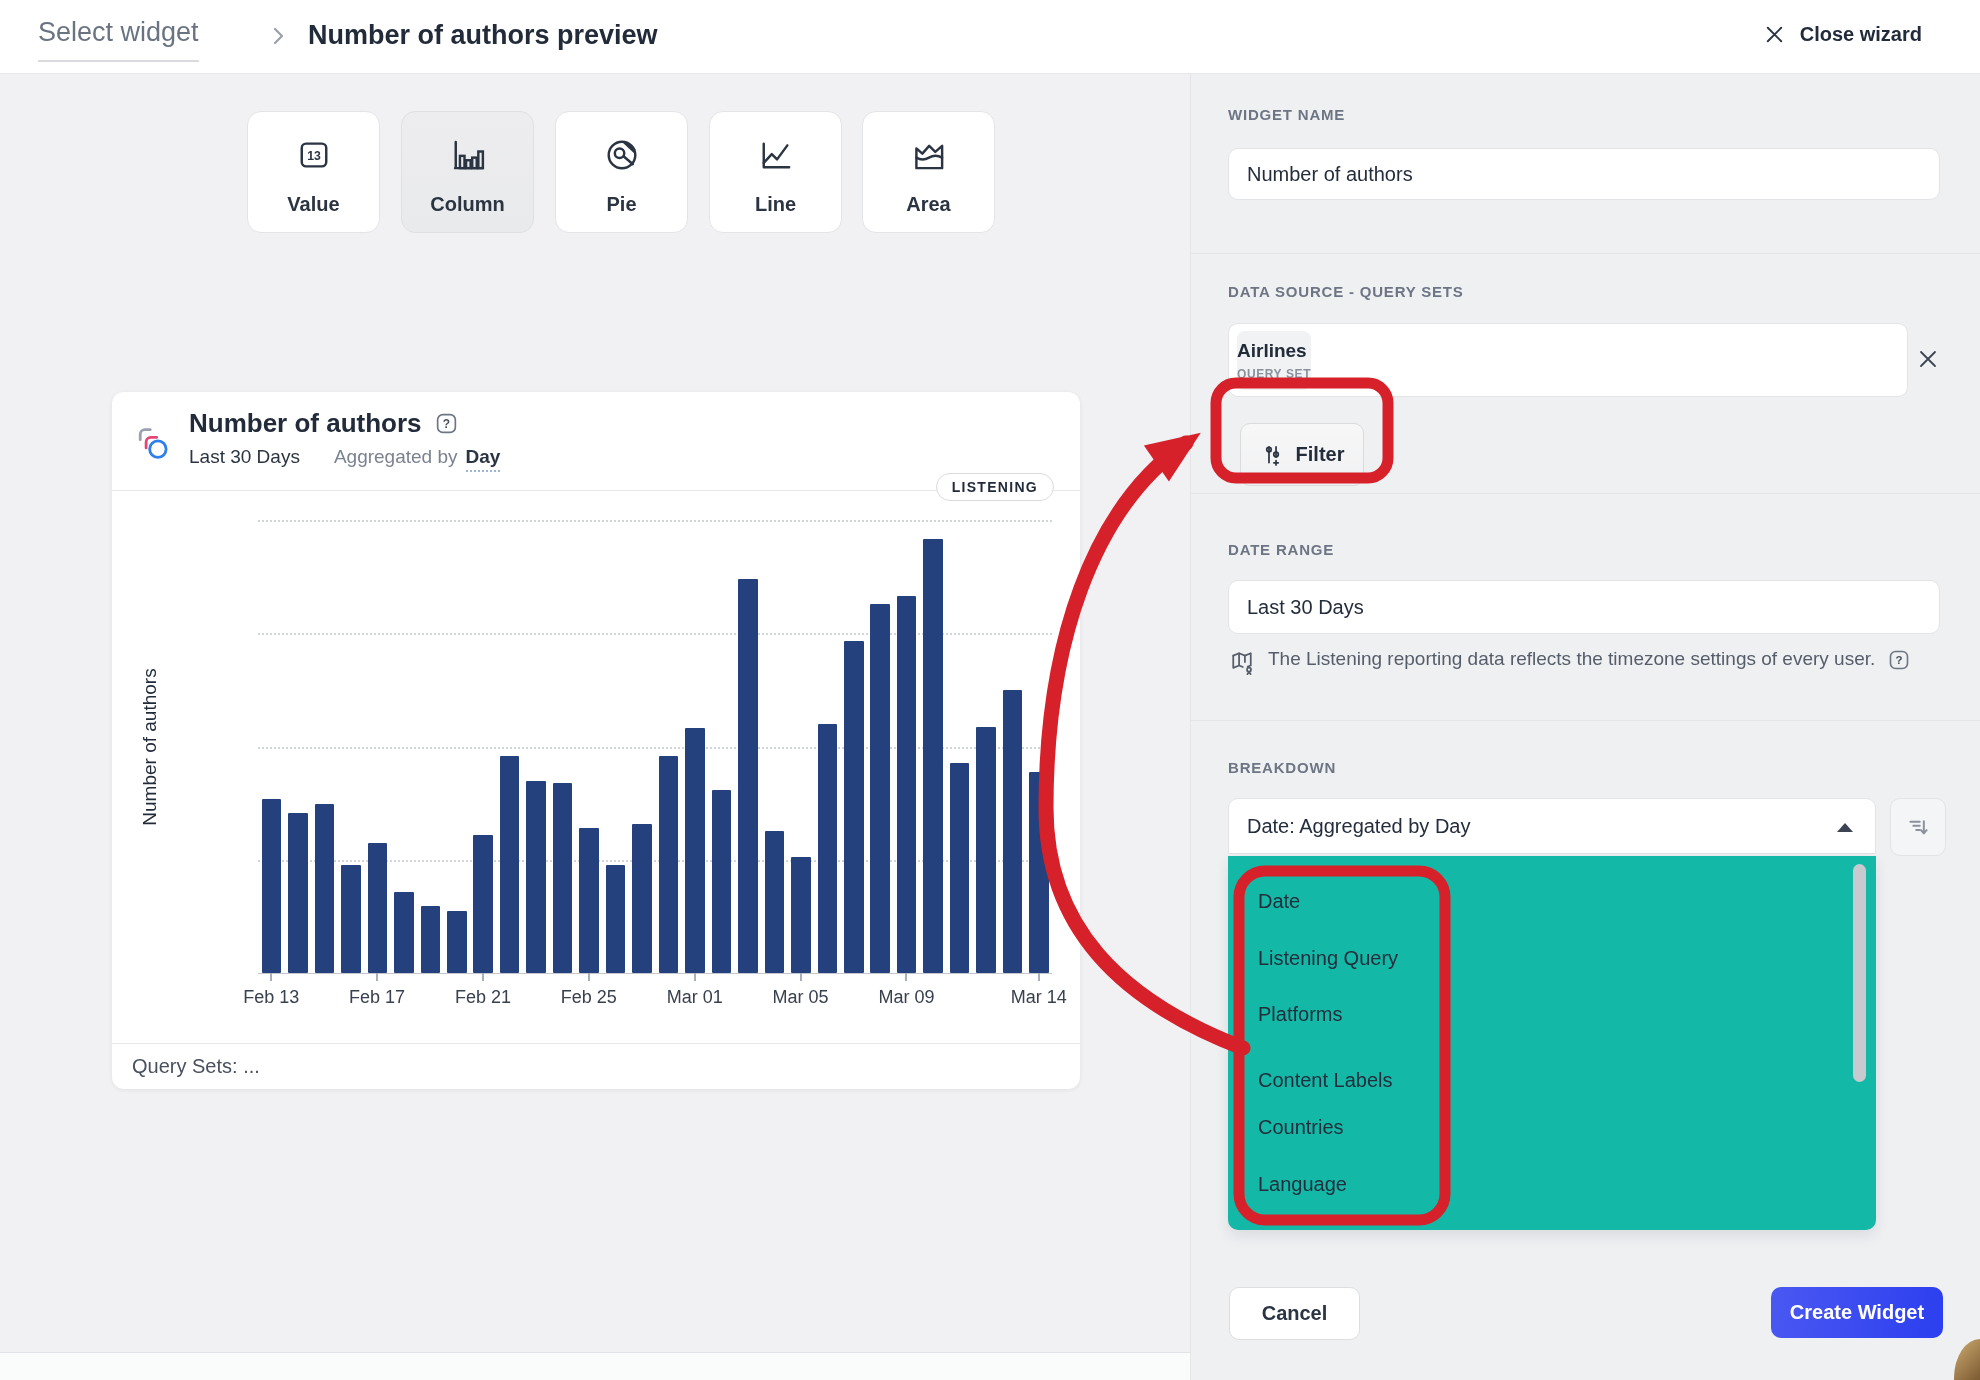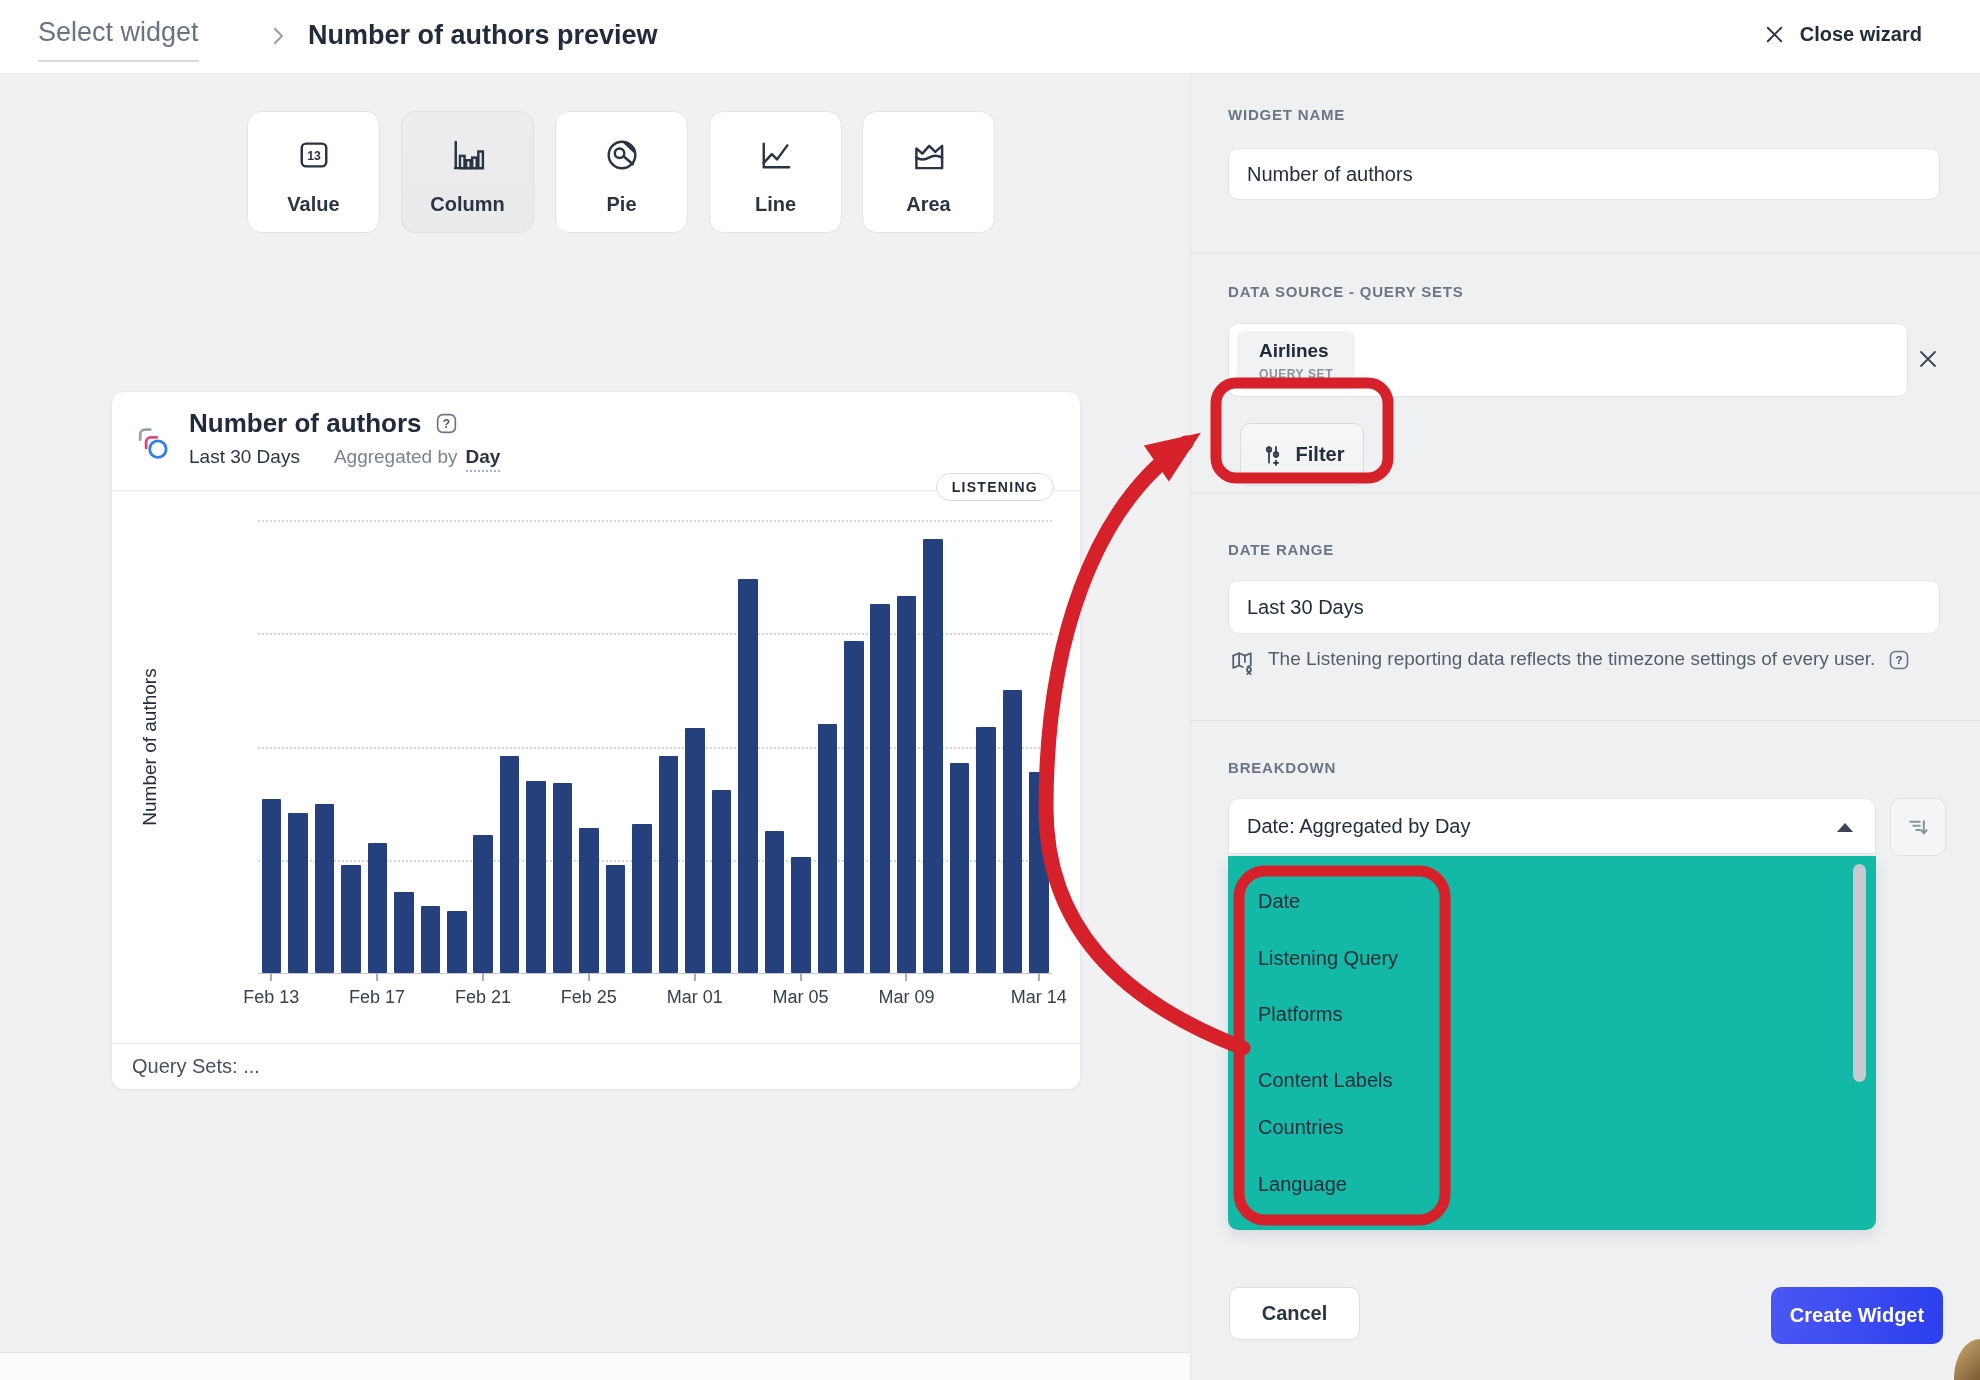--- a/index.html
+++ b/index.html
@@ -34,21 +34,21 @@
   .xtick{position:absolute;top:100%;width:2px;height:8px;background:#a9afb8;}
   .xlab{position:absolute;top:100%;margin-top:14px;font-size:18px;color:#39404e;transform:translateX(-50%);white-space:nowrap;}
   .yaxis-title{font-size:19px;color:#222b3a;transform:rotate(-90deg);transform-origin:center;white-space:nowrap;}
   .cfoot{font-size:20px;color:#49505e;}
   
   .panel{left:1190px;top:73px;width:790px;height:1307px;background:#eff0f2;border-left:1px solid #e3e4e7;}
   .seclab{font-size:15px;font-weight:bold;color:#6d7584;letter-spacing:.8px;}
   .input{background:#fff;border:1px solid #e2e4e8;border-radius:10px;display:flex;align-items:center;
          padding:0 18px;font-size:20px;color:#242d3c;box-sizing:border-box;}
   .pdiv{height:1px;background:#e4e5e8;}
-  .chip{background:#f1f2f4;border-radius:8px;padding:9px 22px;box-sizing:border-box;}
+  .chip{background:#f1f2f4;border-radius:8px;padding:9px 0;box-sizing:border-box;}
   .chip .t1{font-size:19px;font-weight:bold;color:#222b3a;}
   .chip .t2{font-size:12px;font-weight:bold;color:#8a909c;letter-spacing:.6px;margin-top:5px;}
   .filterbtn{background:linear-gradient(#f7f7f8,#f0f1f2);border:1px solid #d9dbde;border-radius:10px;
              display:flex;align-items:center;justify-content:center;gap:10px;font-size:20px;font-weight:bold;color:#242d3c;cursor:pointer;}
   .note{display:flex;align-items:flex-start;gap:12px;font-size:19px;color:#565d6a;}
   .caret-up{width:0;height:0;border-left:8px solid transparent;border-right:8px solid transparent;border-bottom:9px solid #3c4454;}
   .sortbtn{background:#f4f5f6;border:1px solid #e2e3e6;border-radius:10px;display:flex;align-items:center;justify-content:center;cursor:pointer;}
   .menu{background:#14b8a6;border-radius:0 0 10px 10px;box-shadow:0 6px 14px rgba(30,40,60,.10);}
   .mitem{position:absolute;left:30px;font-size:20px;color:#242d3c;cursor:pointer;}
   .thumb{background:#c7cacf;border-radius:7px;}
@@ -298,21 +298,21 @@
         <div class="mitem" style="top: 90.5px;">Listening Query</div>
         <div class="mitem" style="top: 147px;">Platforms</div>
         <div class="mitem" style="top: 203.5px; margin-top: 9px;">Content Labels</div>
         <div class="mitem" style="top: 260px;">Countries</div>
         <div class="mitem" style="top: 316.5px;">Language</div>
       </div>
     <div class="abs thumb" style="left:625px;top:8px;width:13px;height:218px;"></div>
   </div>
 
   <div class="abs btn cancel" style="left:1229px;top:1287px;width:131px;height:53px;">Cancel</div>
-  <div class="abs btn create" style="left:1771px;top:1287px;width:172px;height:57px;">Create Widget</div>
+  <div class="abs btn create" style="left:1771px;top:1287px;width:172px;height:51px;">Create Widget</div>
 
   <div class="abs" style="left:0;top:1352px;width:1190px;height:1px;background:#e2e3e6;"></div>
   <div class="abs" style="left:0;top:1353px;width:1190px;height:27px;background:#fafbfb;"></div>
   <div class="abs" style="left:1954px;top:1339px;width:26px;height:41px;background:linear-gradient(135deg,#cfae72,#7c5a33);border-top-left-radius:100% 95%;"></div>
 
   <svg class="abs" viewBox="0 0 1980 1380" style="left:0;top:0;width:1980px;height:1380px;pointer-events:none;z-index:50;">
     <defs>
       <marker id="ah" markerUnits="userSpaceOnUse" markerWidth="70" markerHeight="70" refX="42" refY="32" orient="auto">
         <path d="M6 10 L60 32 L6 54 Z" fill="#d6212b"></path>
       </marker>

